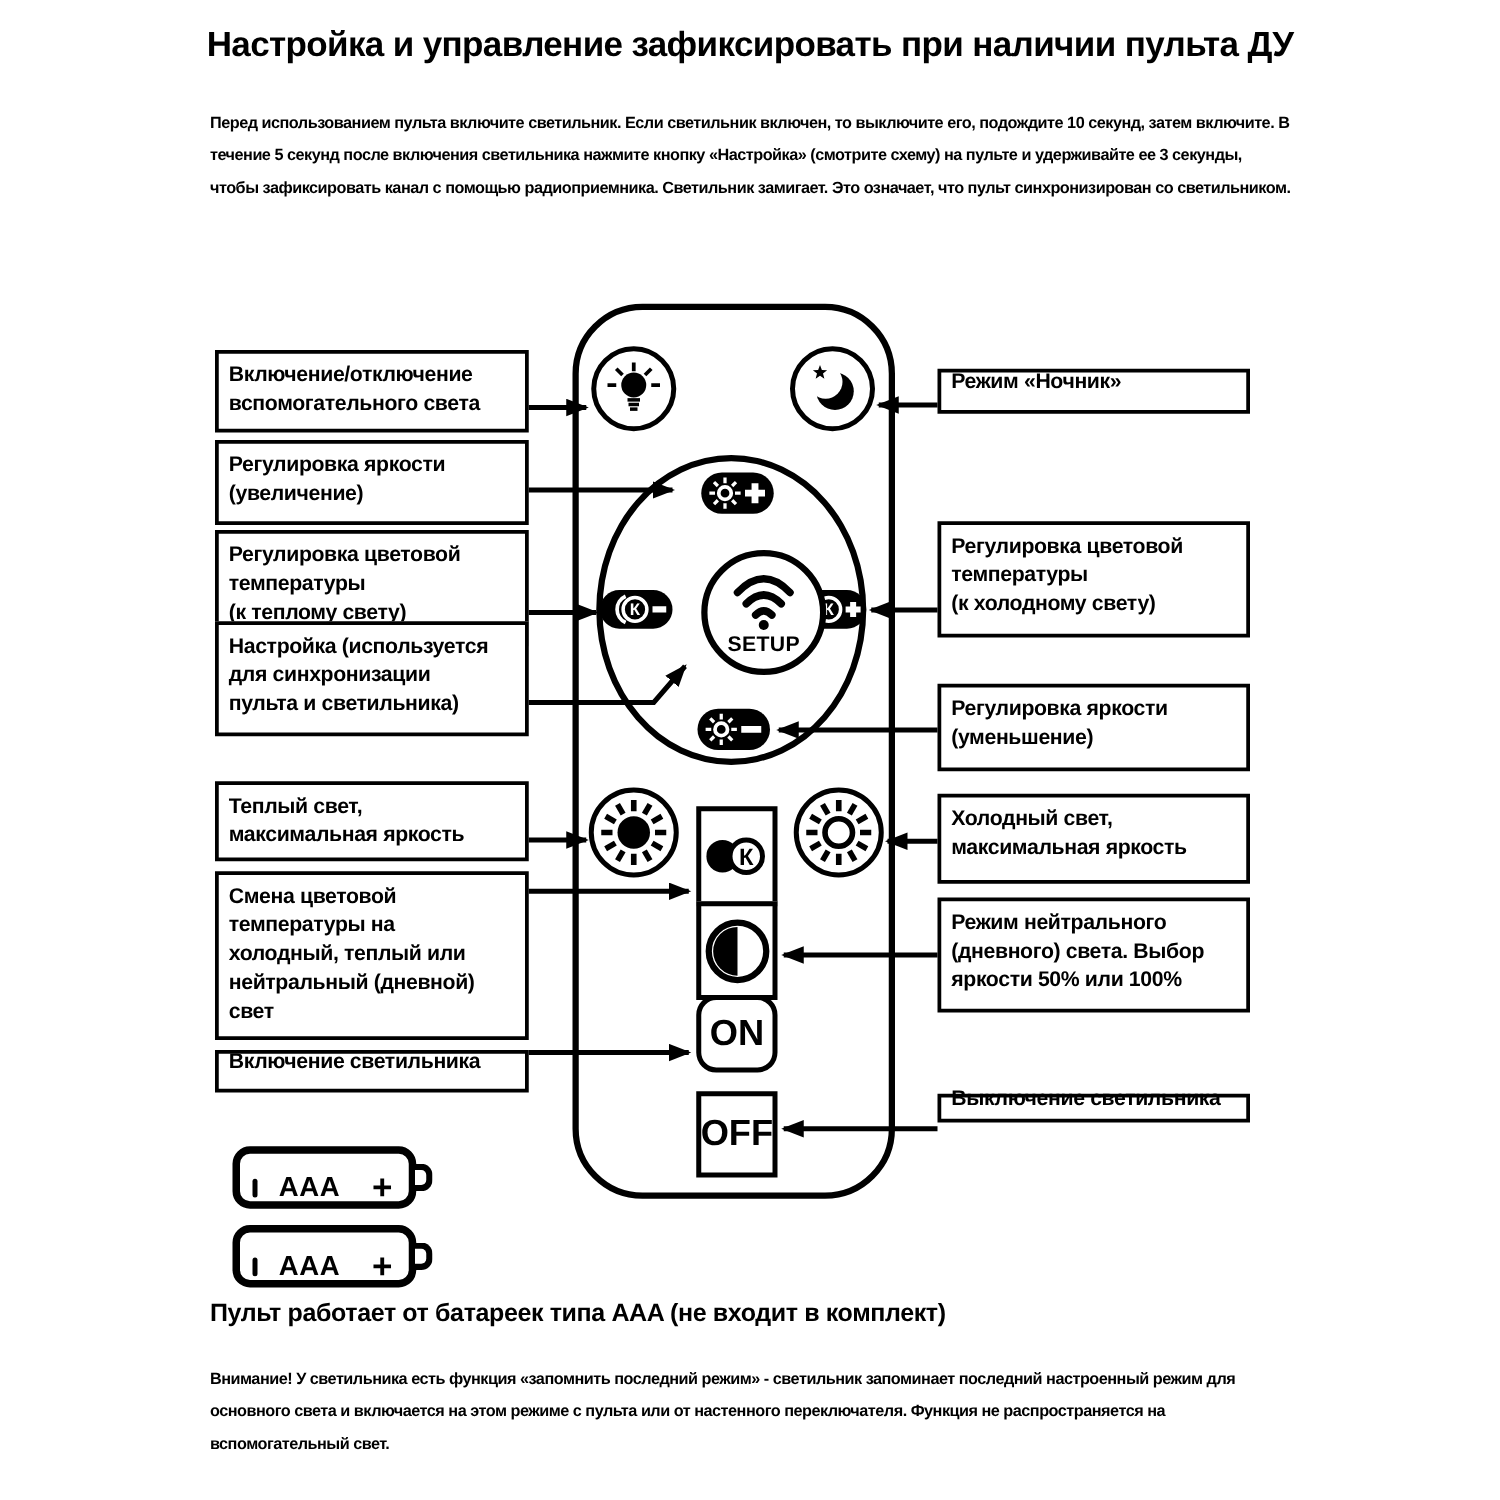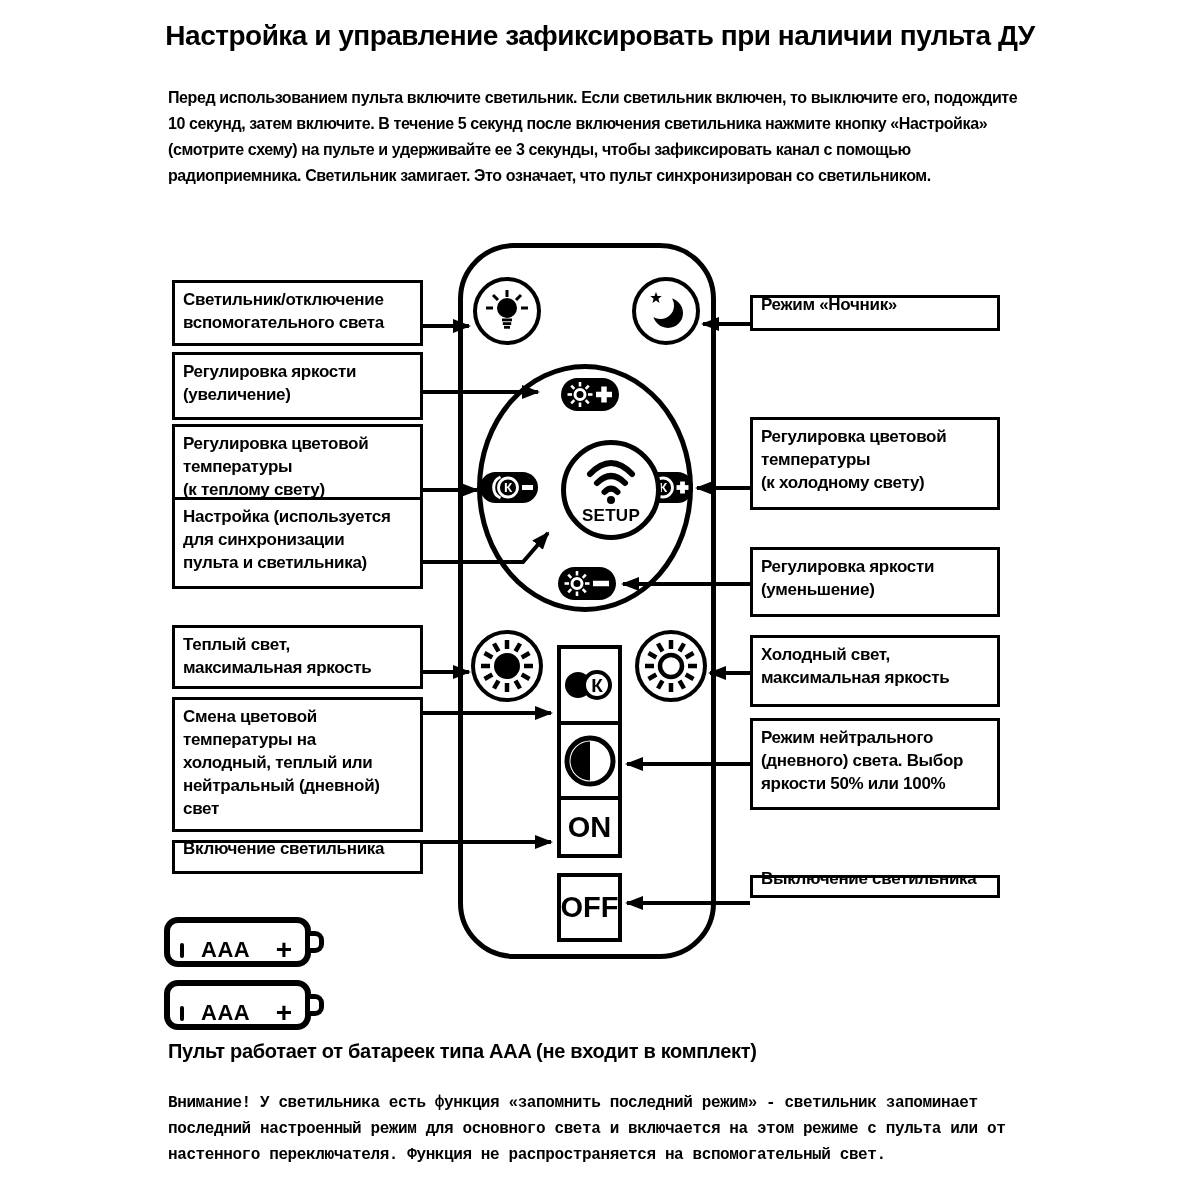--- a/index.html
+++ b/index.html
@@ -1,22 +1,22 @@
 <!DOCTYPE html>
 <html><head>
 <meta charset="utf-8">
 <style>
   html,body{margin:0;padding:0;background:#fff;}
   .page{position:relative;width:1200px;height:1200px;background:#fff;overflow:hidden;
         font-family:"Liberation Sans",sans-serif;font-weight:bold;color:#000;}
   .title{position:absolute;top:20px;left:0;width:1200px;text-align:center;
          font-size:28px;letter-spacing:-0.5px;}
-  .para{position:absolute;font-size:16px;line-height:26px;letter-spacing:-0.4px;}
+  .para{position:absolute;font-size:13px;line-height:26px;letter-spacing:-0.4px;}
   .intro{left:168px;top:85px;width:866px;}
-  .warning{left:168px;top:1090px;width:872px;font-family:Liberation Mono, monospace;}
+  .warning{left:168px;top:1090px;width:872px;}
   .note{position:absolute;left:168px;top:1040px;font-size:20px;letter-spacing:-0.3px;}
 
   .box{position:absolute;left:172px;width:251px;border:3px solid #000;background:#fff;
        box-sizing:border-box;padding:5px 8px;font-size:17px;line-height:23px;
        letter-spacing:-0.3px;}
   .box span{white-space:pre-line;}
   .rbox{left:750px;width:250px;}
   .vcenter{display:flex;align-items:center;padding-top:0;padding-bottom:17px;}
 
   .remote{position:absolute;left:458px;top:243px;width:258px;height:716px;
@@ -27,41 +27,41 @@
         border:5px solid #000;border-radius:50%;box-sizing:border-box;}
   .pill{position:absolute;background:#000;border-radius:17px;display:flex;
         align-items:center;justify-content:center;}
   .setup{position:absolute;left:561px;top:440px;width:100px;height:100px;
          border:5px solid #000;border-radius:50%;box-sizing:border-box;background:#fff;
          display:flex;flex-direction:column;align-items:center;justify-content:center;z-index:3;}
   .setup .lbl{font-size:17px;margin-top:1px;letter-spacing:0.3px;}
   .cell{position:absolute;left:557px;width:65px;border:4px solid #000;box-sizing:border-box;
         background:#fff;display:flex;align-items:center;justify-content:center;
         font-size:29px;z-index:2;}
-  .battery{position:absolute;left:164px;width:147px;height:50px;border:6px solid #000;
+  .battery{position:absolute;left:186px;width:147px;height:50px;border:6px solid #000;
            border-radius:14px;box-sizing:border-box;background:#fff;display:flex;
            align-items:center;padding:16px 13px 0 10px;}
   .battery .neg{width:4px;height:15px;background:#000;border-radius:2px;}
   .battery .aaa{font-size:22px;margin-left:17px;letter-spacing:0.5px;}
   .battery .pos{font-size:28px;margin-left:auto;line-height:0;}
   .battery .bump{position:absolute;right:-19px;top:8px;width:14px;height:22px;
                  border:5px solid #000;border-left:none;border-radius:0 9px 9px 0;
                  box-sizing:border-box;background:#fff;}
   .arrows{position:absolute;left:0;top:0;z-index:5;pointer-events:none;}
   svg text{font-family:"Liberation Sans",sans-serif;font-weight:bold;}
 </style>
 </head>
 <body>
 
 <div class="page">
 
   <div class="title">Настройка и управление зафиксировать при наличии пульта ДУ</div>
   <div class="para intro">Перед использованием пульта включите светильник. Если светильник включен, то выключите его, подождите 10 секунд, затем включите. В течение 5 секунд после включения светильника нажмите кнопку «Настройка» (смотрите схему) на пульте и удерживайте ее 3 секунды, чтобы зафиксировать канал с помощью радиоприемника. Светильник замигает. Это означает, что пульт синхронизирован со светильником.</div>
 
-  <div class="box" style="top:280px;height:66px;"><span>Светильник/отключение
+  <div class="box" style="top:280px;height:66px;"><span>Включение/отключение
 вспомогательного света</span></div>
   <div class="box" style="top:352px;height:68px;"><span>Регулировка яркости
 (увеличение)</span></div>
   <div class="box" style="top:424px;height:93px;"><span>Регулировка цветовой
 температуры
 (к теплому свету)</span></div>
   <div class="box" style="top:497px;height:92px;"><span>Настройка (используется
 для синхронизации
 пульта и светильника)</span></div>
   <div class="box" style="top:625px;height:64px;"><span>Теплый свет,
@@ -234,21 +234,21 @@
       <circle cx="32" cy="18" r="13" fill="#fff" stroke="#000" stroke-width="4"></circle>
       <text x="32" y="25" text-anchor="middle" font-size="19" fill="#000">К</text>
     </svg>
   </div>
   <div class="cell" style="top:721px;height:79px;">
     <svg width="56" height="56" viewBox="0 0 56 56">
       <circle cx="28" cy="28" r="23" fill="#fff" stroke="#000" stroke-width="5"></circle>
       <path d="M28 8.5 A 19.5 19.5 0 0 0 28 47.5 Z" fill="#000"></path>
     </svg>
   </div>
-  <div class="cell" style="top:796px;height:62px;">
+  <div class="cell" style="top:796px;height:62px;border-radius:16px;">
       <span>ON</span>
     </div>
   <div class="cell" style="top:873px;height:69px;">
       <span>OFF</span>
     </div>
 
   <div class="battery" style="top:917px;">
     <span class="neg"></span>
     <span class="aaa">AAA</span>
     <span class="pos">+</span>

